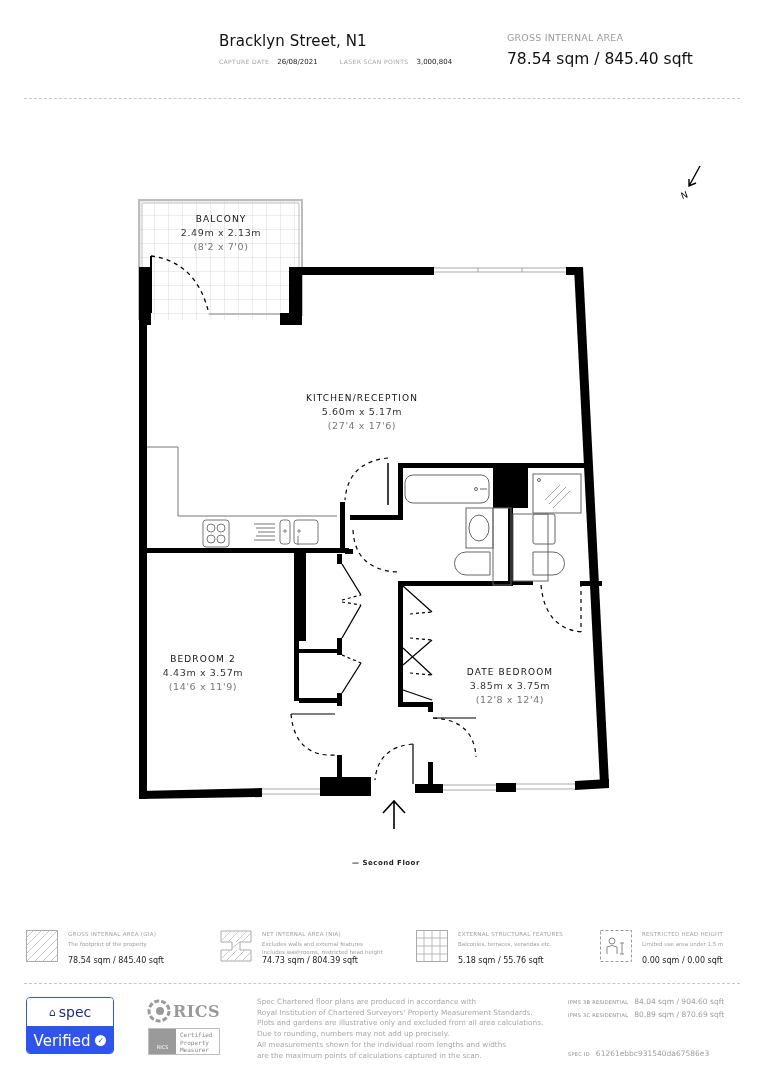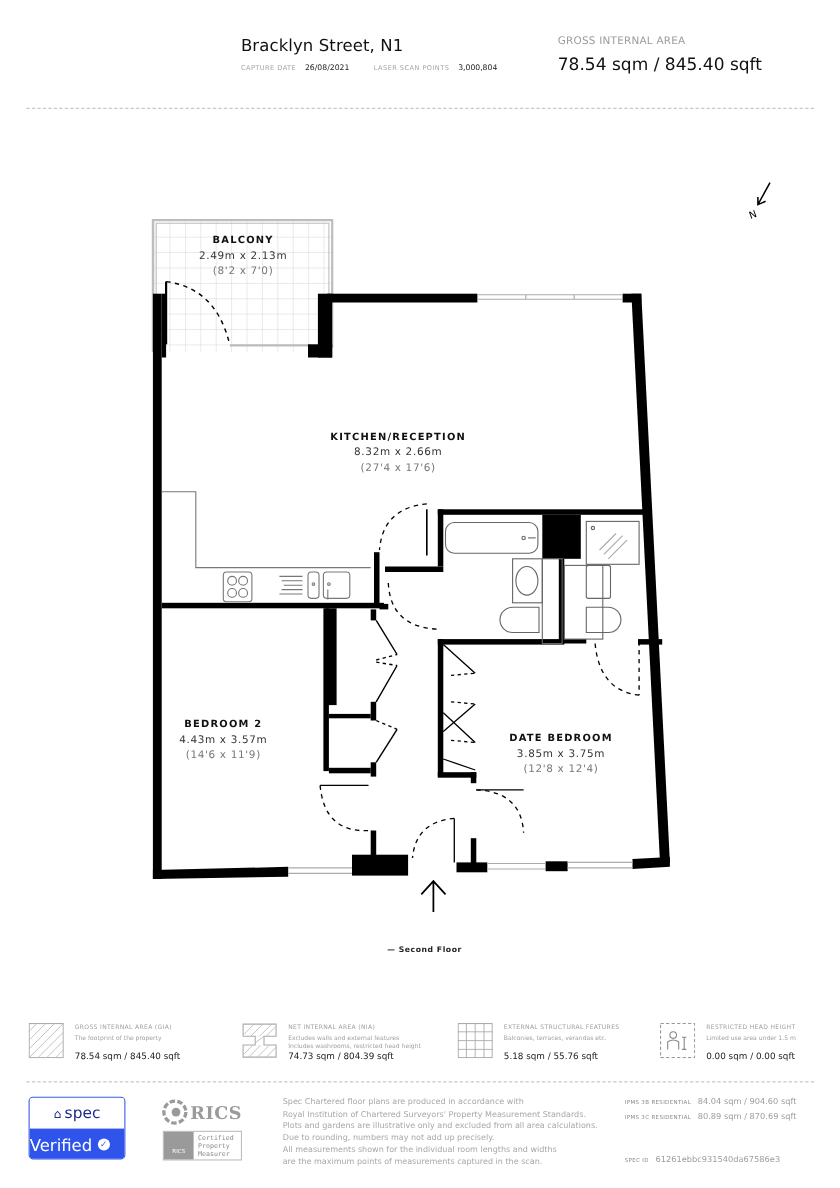--- a/index.html
+++ b/index.html
@@ -7,32 +7,32 @@
   .abs { position: absolute; }
   .title { left: 219px; top: 32px; font-size: 15px; font-weight: normal; letter-spacing: 0.1px; color: #111; }
   .meta { left: 219px; top: 58px; font-size: 7px; color: #222; white-space: nowrap; }
   .meta .lbl { color: #a5a5a5; letter-spacing: 0.4px; margin-right: 8px; font-size: 6px; }
   .meta .val { margin-right: 20px; }
   .gia-lbl { left: 507px; top: 32px; font-size: 9.5px; color: #9b9b9b; letter-spacing: 0.2px; }
   .gia-val { left: 507px; top: 50px; font-size: 15.5px; color: #111; }
   .dash { left: 24px; width: 716px; border-top: 1px dashed #c8c8c8; height: 0; }
   .plan { left: 0; top: 0; }
   .room-label { position: absolute; text-align: center; transform: translateX(-50%); white-space: nowrap; }
-  .room-name { font-size: 9px; font-weight: bold; letter-spacing: 1.1px; color: #111; }
+  .room-name { font-size: 9px; font-weight: normal; letter-spacing: 1.1px; color: #111; }
   .room-m { font-size: 9.5px; color: #333; margin-top: 3px; letter-spacing: 0.6px; }
   .room-ft { font-size: 9.5px; color: #777; margin-top: 3px; letter-spacing: 0.6px; }
   .floor-lbl { left: 352px; top: 859px; font-size: 7px; font-weight: bold; color: #222; letter-spacing: 0.5px; }
   .key { position: absolute; top: 930px; }
   .key .icon { position: absolute; left: 0; top: 0; width: 32px; height: 32px; }
   .key .k-title { position: absolute; left: 42px; top: 1px; font-size: 5.5px; color: #a0a0a0; letter-spacing: 0.3px; white-space: nowrap; }
   .key .k-desc { position: absolute; left: 42px; top: 10px; font-size: 5.5px; color: #a0a0a0; white-space: nowrap; line-height: 8px; }
   .key .k-val { position: absolute; left: 42px; top: 26px; font-size: 8px; color: #222; white-space: nowrap; }
   .badge { left: 26px; top: 997px; width: 88px; height: 57px; border-radius: 4px; overflow: hidden; border: 1px solid #2f54eb; box-sizing: border-box; }
   .badge .top { height: 28px; background: #fff; display: flex; align-items: center; justify-content: center; font-size: 14px; color: #1d2b8a; }
-  .badge .bot { height: 29px; background: #2f54eb; color: #fff; display: flex; align-items: center; font-size: 15px; gap: 5px; }
+  .badge .bot { height: 29px; background: #2f54eb; color: #fff; display: flex; align-items: center; justify-content: center; font-size: 15px; gap: 5px; }
   .badge .check { width: 11px; height: 11px; border-radius: 50%; background: #fff; color: #2f54eb; font-size: 8px; line-height: 11px; text-align: center; font-weight: bold; }
   .rics { left: 145px; top: 998px; width: 75px; height: 58px; }
   .rics-word { position: absolute; left: 28px; top: 4px; font-family: "DejaVu Serif", serif; font-weight: bold; font-size: 16px; color: #9a9a9a; letter-spacing: 0.5px; }
   .rics-box { position: absolute; left: 3px; top: 30px; width: 72px; height: 27px; border: 1px solid #bdbdbd; box-sizing: border-box; }
   .rics-box .grey { position: absolute; left: 0; top: 0; width: 27px; height: 25px; background: #9a9a9a; color: #fff; font-size: 5px; text-align: center; padding-top: 15px; box-sizing: border-box; }
   .rics-box .txt { position: absolute; left: 31px; top: 2px; font-size: 6px; color: #8a8a8a; line-height: 7.5px; font-family: "DejaVu Sans Mono", monospace; }
   .disclaimer { left: 257px; top: 997px; font-size: 7.3px; color: #a8a8a8; line-height: 10.7px; }
   .ipms { left: 568px; font-size: 7.5px; color: #9c9c9c; white-space: nowrap; }
   .ipms .lbl { font-size: 5px; color: #8a8a8a; letter-spacing: 0.3px; margin-right: 6px; }
 </style>
@@ -177,21 +177,21 @@
   <text x="681" y="198" font-family="DejaVu Sans, sans-serif" font-size="9" transform="rotate(-20 685 195)">N</text>
 </svg>
 
 <div class="room-label" style="left:221px; top:214px">
   <div class="room-name">BALCONY</div>
   <div class="room-m">2.49m x 2.13m</div>
   <div class="room-ft">(8'2 x 7'0)</div>
 </div>
 <div class="room-label" style="left:362px; top:393px">
   <div class="room-name">KITCHEN/RECEPTION</div>
-  <div class="room-m">8.32m x 2.66m</div>
+  <div class="room-m">5.60m x 5.17m</div>
   <div class="room-ft">(27'4 x 17'6)</div>
 </div>
 <div class="room-label" style="left:203px; top:654px">
   <div class="room-name">BEDROOM 2</div>
   <div class="room-m">4.43m x 3.57m</div>
   <div class="room-ft">(14'6 x 11'9)</div>
 </div>
 <div class="room-label" style="left:510px; top:667px">
   <div class="room-name">DATE BEDROOM</div>
   <div class="room-m">3.85m x 3.75m</div>
@@ -269,21 +269,21 @@
     </div>
   </div>
 </div>
 
 <div class="abs disclaimer">
   <div>Spec Chartered floor plans are produced in accordance with</div>
   <div>Royal Institution of Chartered Surveyors' Property Measurement Standards.</div>
   <div>Plots and gardens are illustrative only and excluded from all area calculations.</div>
   <div>Due to rounding, numbers may not add up precisely.</div>
   <div>All measurements shown for the individual room lengths and widths</div>
-  <div>are the maximum points of measurements captured in the scan.</div>
+  <div>are the maximum points of calculations captured in the scan.</div>
 </div>
 
 <div class="abs ipms" style="top:997px">
   <span class="lbl">IPMS 3B RESIDENTIAL</span><span>84.04 sqm / 904.60 sqft</span>
 </div>
 <div class="abs ipms" style="top:1010px">
   <span class="lbl">IPMS 3C RESIDENTIAL</span><span>80.89 sqm / 870.69 sqft</span>
 </div>
 <div class="abs ipms" style="top:1049px">
   <span class="lbl">SPEC ID</span><span>61261ebbc931540da67586e3</span>

